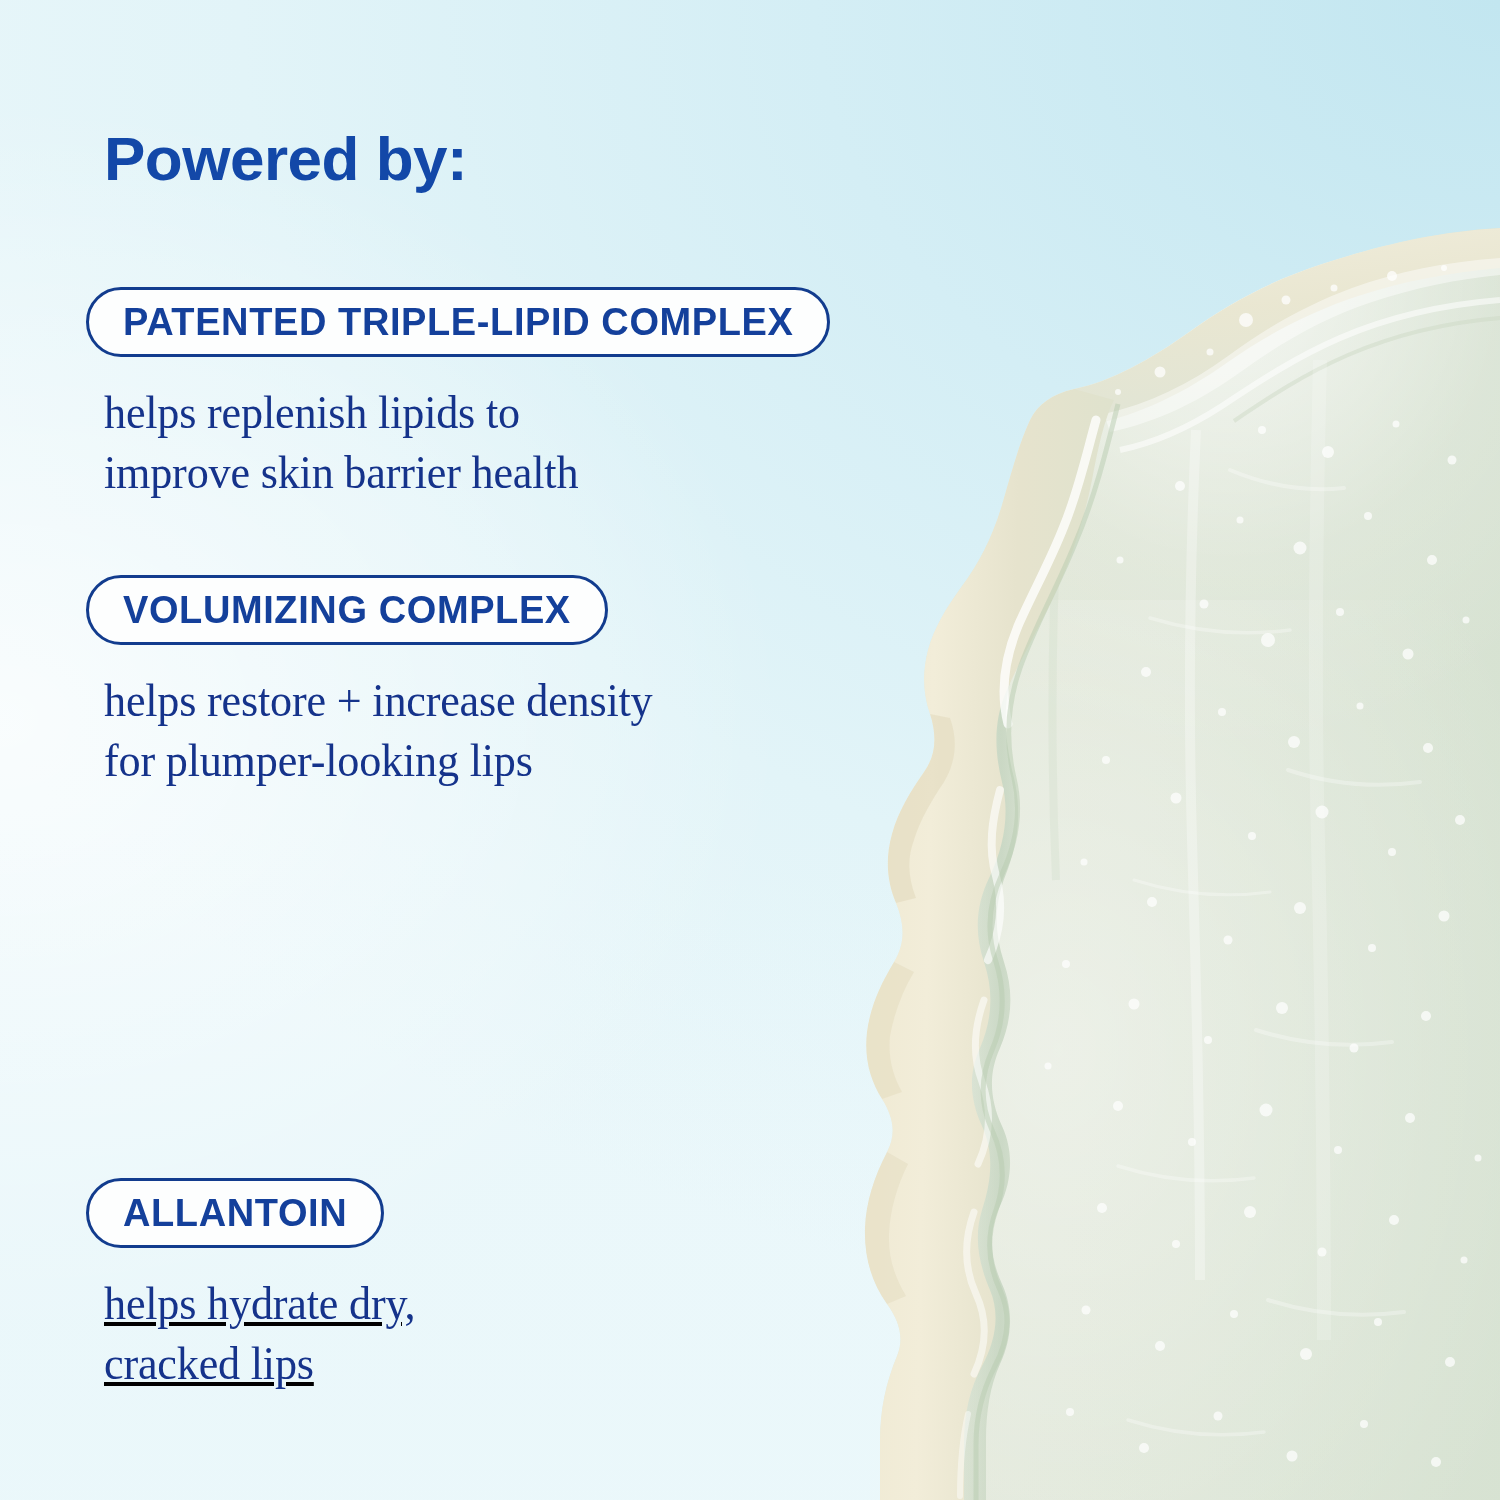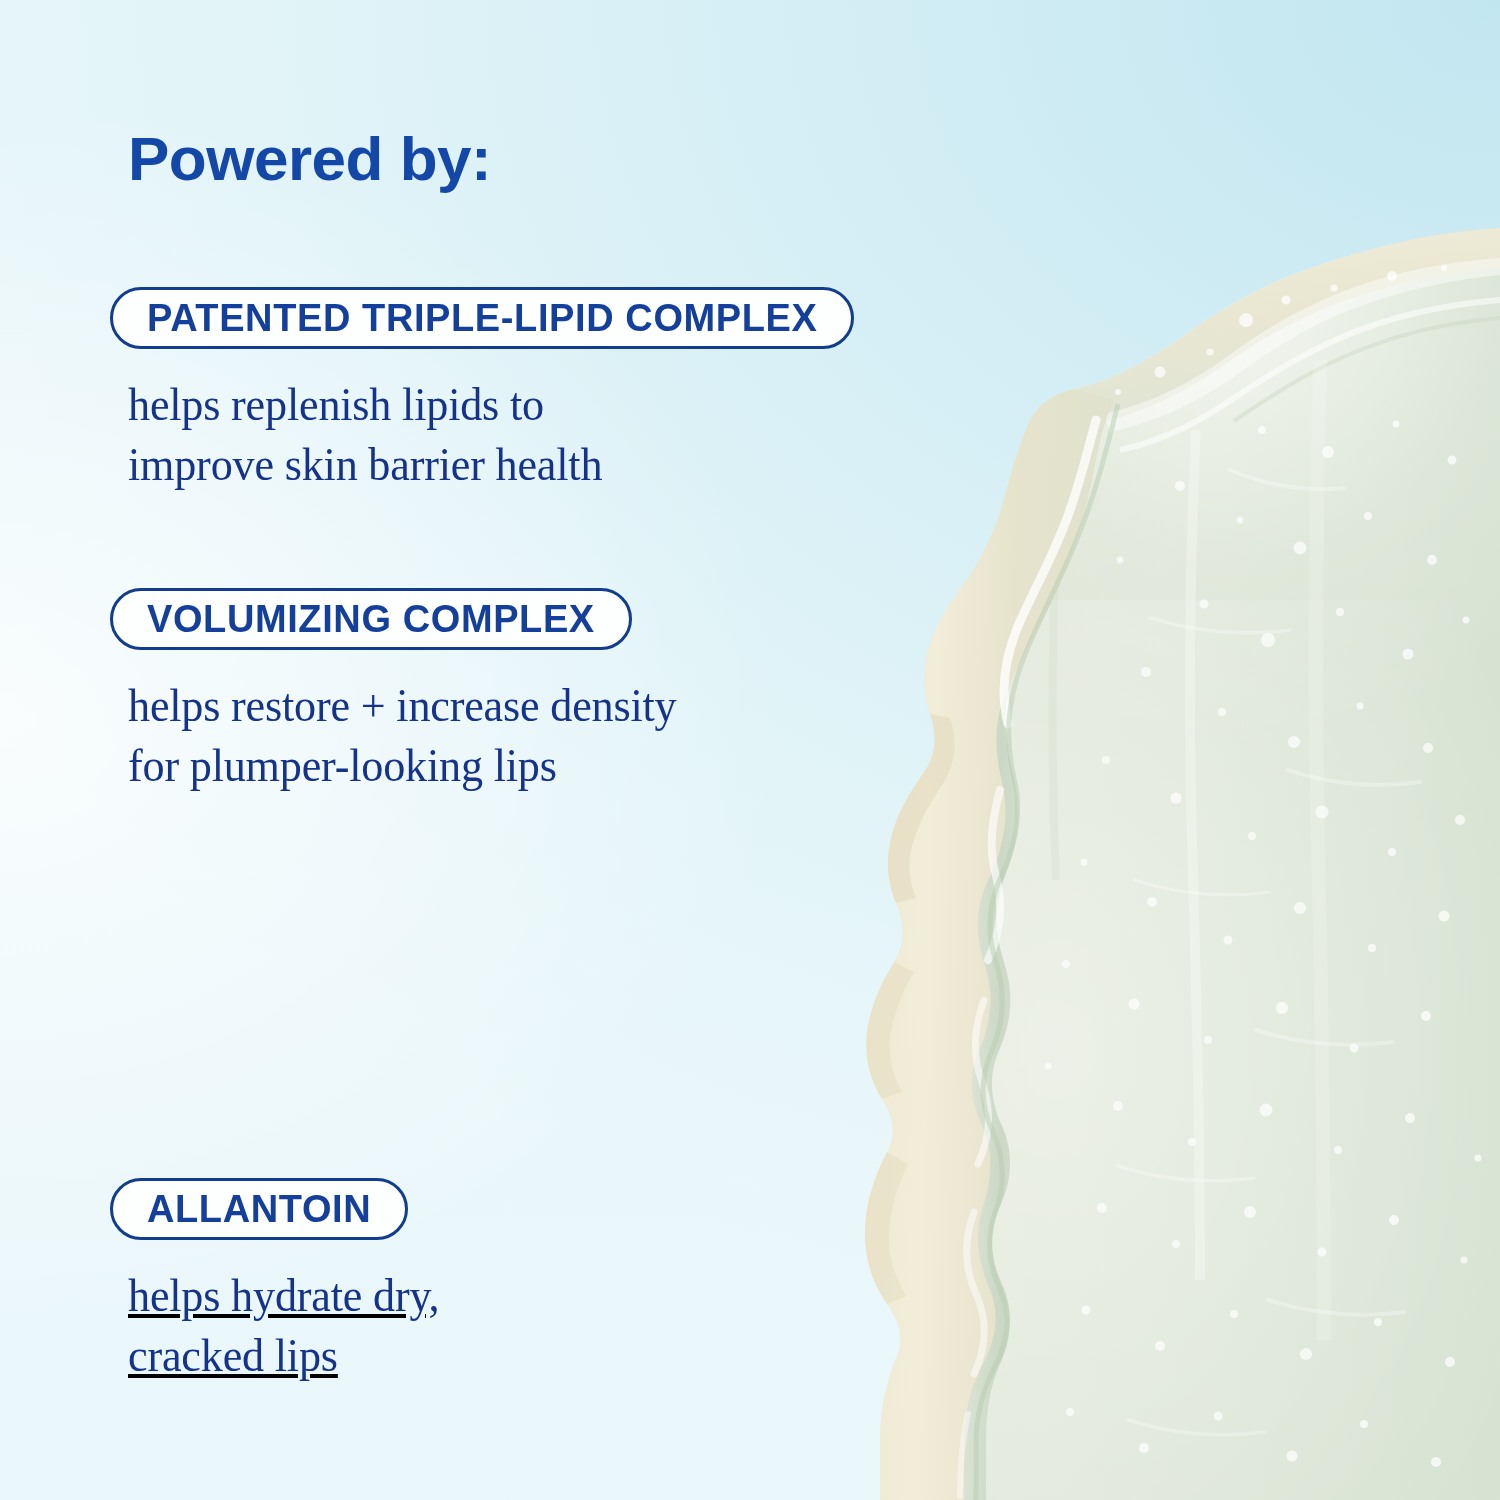--- a/index.html
+++ b/index.html
@@ -67,49 +67,48 @@
     display: block;
   }
 
   
   .content {
     position: absolute;
     left: 0;
     top: 0;
     width: 1060px;
     height: 1500px;
-    margin-left: 24px;
   }
 
   .headline {
     position: absolute;
     left: 104px;
     top: 128px;
     font-size: 62px;
     font-weight: 700;
     letter-spacing: -0.5px;
     color: #1348a8;
     line-height: 1;
     white-space: nowrap;
   }
 
   .block {
     position: absolute;
     left: 86px;
   }
   .block-1 { top: 287px; }
-  .block-2 { top: 588px; }
+  .block-2 { top: 575px; }
   .block-3 { top: 878px; }
   .block-4 { top: 1178px; text-decoration: underline; }
 
   .pill {
     display: inline-flex;
     align-items: center;
     justify-content: center;
-    height: 62px;
+    height: 70px;
     box-sizing: border-box;
     padding: 0 34px;
     border: 3px solid #123c8e;
     border-radius: 40px;
     background: #fdfefe;
     color: #14409b;
     font-size: 38px;
     font-weight: 700;
     letter-spacing: 0.6px;
     line-height: 1;

